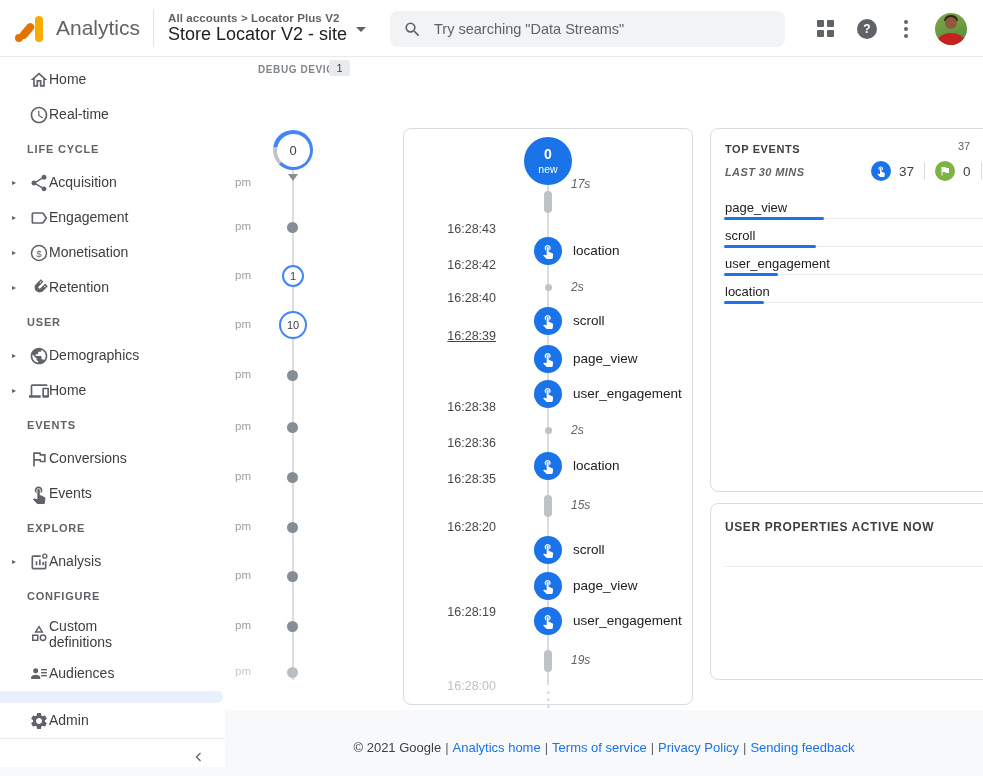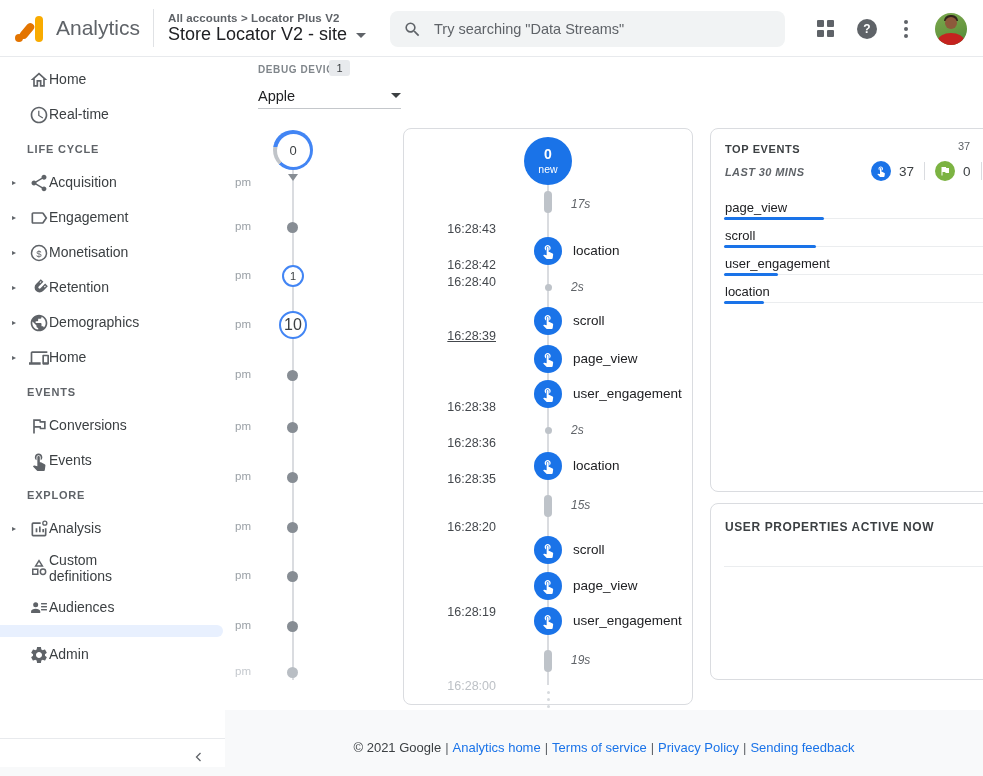--- a/index.html
+++ b/index.html
@@ -14,21 +14,21 @@
   .ga-logo .bar-tall { position:absolute; right:2px; bottom:0; width:8px; height:26px;
             background:var(--logo_orange,#f9ab00); border-radius:4px; }
   .ga-logo .bar-mid { position:absolute; left:8px; bottom:2px; width:8px; height:18px;
             background:var(--logo_dark_orange,#e37400); border-radius:4px; transform:rotate(40deg); }
   .ga-logo .dot { position:absolute; left:0; bottom:0; width:8px; height:8px;
             background:var(--logo_dark_orange,#e37400); border-radius:50%; }
   .brand { font-size:21px; color:#5f6368; margin-left:11px; }
   .hdr-sep { width:1px; height:38px; background:#e0e2e5; margin:0 14px 0 13px; }
   .prop-block { display:flex; flex-direction:column; justify-content:center; }
   .crumb { font-size:11.5px; color:#5f6368; font-weight:bold; letter-spacing:.1px; }
-  .prop-title { font-size:18px; color:#202124; display:flex; align-items:center; }
+  .prop-title { font-size:18px; color:#202124; display:flex; }
   .caret-down { width:0; height:0; border-left:5px solid transparent; border-right:5px solid transparent;
             border-top:5px solid #5f6368; margin-left:9px; margin-top:3px; }
   .searchbar { position:absolute; left:390px; top:11px; width:395px; height:36px; background:#f1f3f4;
             border-radius:8px; display:flex; align-items:center; padding:0 13px; }
   .searchbar .s-icon { width:19px; height:19px; color:#5f6368; flex:0 0 auto; }
   .searchbar .s-icon svg { width:100%; height:100%; }
   .s-placeholder { font-size:14.5px; color:#5f6368; margin-left:12px; }
   .hdr-right { position:absolute; right:16px; top:0; height:57px; display:flex; align-items:center; gap:23px; }
   .apps-icon { display:grid; grid-template-columns:7px 7px; gap:3px; }
   .apps-icon i { width:7px; height:7px; background:#5f6368; border-radius:1px; }
@@ -224,20 +224,21 @@
         </div>
         <div class="nav-item">
           <div class="nav-arrow">▸</div>
           <div class="nav-icon"><svg viewBox="0 0 24 24">
               <g transform="rotate(45 12 12)">
                 <path fill="currentColor" d="M6 3h4.5v8a1.5 1.5 0 0 0 3 0V3H18v8a6 6 0 0 1-12 0V3zm1.7 1.7v2h1.2v-2H7.7zm7.4 0v2h1.2v-2h-1.2z"></path>
               </g>
             </svg></div>
           <div class="nav-label">Retention</div>
         </div>
+        <div class="nav-header">USER</div>
         <div class="nav-item">
           <div class="nav-arrow">▸</div>
           <div class="nav-icon"><svg viewBox="0 0 24 24">
               <path fill="currentColor" d="M12 2C6.48 2 2 6.48 2 12s4.48 10 10 10 10-4.48 10-10S17.52 2 12 2zm-1 17.93c-3.95-.49-7-3.85-7-7.93 0-.62.08-1.21.21-1.79L9 15v1c0 1.1.9 2 2 2v1.93zm6.9-2.54c-.26-.81-1-1.39-1.9-1.39h-1v-3c0-.55-.45-1-1-1H8v-2h2c.55 0 1-.45 1-1V7h2c1.1 0 2-.9 2-2v-.41c2.93 1.19 5 4.06 5 7.41 0 2.08-.8 3.97-2.1 5.39z"></path>
             </svg></div>
           <div class="nav-label">Demographics</div>
         </div>
         <div class="nav-item">
           <div class="nav-arrow">▸</div>
           <div class="nav-icon"><svg viewBox="0 0 24 24">
@@ -262,20 +263,21 @@
         </div>
         <div class="nav-header">EXPLORE</div>
         <div class="nav-item">
           <div class="nav-arrow">▸</div>
           <div class="nav-icon"><svg viewBox="0 0 24 24">
               <path fill="currentColor" d="M5 4h9v2H5v13h14v-8h2v8a2 2 0 0 1-2 2H5a2 2 0 0 1-2-2V6a2 2 0 0 1 2-2zm3 7h2v5H8v-5zm4-2h2v7h-2V9zm4 3h2v4h-2v-4z"></path>
               <circle cx="19" cy="5" r="2.4" fill="none" stroke="currentColor" stroke-width="1.6"></circle>
             </svg></div>
           <div class="nav-label">Analysis</div>
         </div>
+        <div class="nav-header">CONFIGURE</div>
         <div class="nav-item twoline">
           <div class="nav-arrow"></div>
           <div class="nav-icon"><svg viewBox="0 0 24 24" fill="none" stroke="currentColor" stroke-width="1.8">
               <path d="M12 3.2l4 6.3H8z"></path>
               <rect x="4.5" y="13.5" width="6" height="6"></rect>
               <circle cx="16.8" cy="16.5" r="3.2"></circle>
             </svg></div>
           <div class="nav-label">Custom definitions</div>
         </div>
         <div class="nav-item">
@@ -302,38 +304,34 @@
       <svg viewBox="0 0 24 24">
           <path fill="none" stroke="#5f6368" stroke-width="2.6" d="M15 4l-8 8 8 8"></path>
         </svg>
     </div>
   </div>
 
   <div class="main">
 
     <div class="dbg-label">DEBUG DEVICE</div>
     <div class="dbg-badge">1</div>
-    <div class="dbg-select">
-      <span class="dbg-device">Apple</span>
-      <span class="dbg-caret"></span>
-    </div>
 
     <div class="minute-line"></div>
     <div class="big-ring">
       <div class="inner">0</div>
     </div>
     <div id="minute-tl">
         <div class="pm-label" style="top: 119px;">pm</div>
         <div class="tl-tri" style="left: 63px; top: 117px;"></div>
         <div class="pm-label" style="top: 163px;">pm</div>
         <div class="tl-dot" style="left: 62px; top: 165px;"></div>
         <div class="pm-label" style="top: 212px;">pm</div>
         <div class="tl-ring" style="left: 57px; top: 208px; width: 22px; height: 22px; font-size: 11px;">1</div>
         <div class="pm-label" style="top: 261px;">pm</div>
-        <div class="tl-ring" style="left: 54px; top: 254px; width: 28px; height: 28px; font-size: 16px;">10</div>
+        <div class="tl-ring" style="left: 54px; top: 254px; width: 28px; height: 28px; font-size: 11px;">10</div>
         <div class="pm-label" style="top: 311px;">pm</div>
         <div class="tl-dot" style="left: 62px; top: 313px;"></div>
         <div class="pm-label" style="top: 363px;">pm</div>
         <div class="tl-dot" style="left: 62px; top: 365px;"></div>
         <div class="pm-label" style="top: 413px;">pm</div>
         <div class="tl-dot" style="left: 62px; top: 415px;"></div>
         <div class="pm-label" style="top: 463px;">pm</div>
         <div class="tl-dot" style="left: 62px; top: 465px;"></div>
         <div class="pm-label" style="top: 512px;">pm</div>
         <div class="tl-dot" style="left: 62px; top: 514px;"></div>
@@ -344,32 +342,32 @@
       </div>
 
     <div class="card card-stream">
       <div class="stream-line"></div>
       <div class="stream-start">
         <span class="v">0</span>
         <span class="s">new</span>
       </div>
       <div id="stream-items">
           <div class="st-gap-capsule" style="top: 62px;"></div>
-          <div class="st-gap-label" style="top: 68px;">17s</div>
+          <div class="st-gap-label" style="top: 48px;">17s</div>
           <div class="st-ts" style="top: 93px;">16:28:43</div>
           <div class="st-ev-icon" style="top: 108px;">
             <svg viewBox="0 0 24 24">
               <path fill="currentColor" d="M9 11.24V7.5C9 6.12 10.12 5 11.5 5S14 6.12 14 7.5v3.74c1.21-.81 2-2.18 2-3.74C16 5.01 13.99 3 11.5 3S7 5.01 7 7.5c0 1.56.79 2.93 2 3.74zm9.84 4.63l-4.54-2.26c-.17-.07-.35-.11-.54-.11H13v-6c0-.83-.67-1.5-1.5-1.5S10 6.67 10 7.5v10.74c-3.6-.76-3.54-.75-3.67-.75-.31 0-.59.13-.79.33l-.79.8 4.94 4.94c.27.27.65.44 1.06.44h6.79c.75 0 1.33-.55 1.44-1.28l.75-5.27c.01-.07.02-.14.02-.2 0-.62-.38-1.16-.91-1.38z"></path>
             </svg>
           </div>
           <div class="st-ev-label" style="top: 114px;">location</div>
           <div class="st-ts" style="top: 129px;">16:28:42</div>
           <div class="st-gap-dot" style="top: 155px;"></div>
           <div class="st-gap-label" style="top: 151px;">2s</div>
-          <div class="st-ts" style="top: 146px;">16:28:40</div>
+          <div class="st-ts" style="top: 162px;">16:28:40</div>
           <div class="st-ev-icon" style="top: 178px;">
             <svg viewBox="0 0 24 24">
               <path fill="currentColor" d="M9 11.24V7.5C9 6.12 10.12 5 11.5 5S14 6.12 14 7.5v3.74c1.21-.81 2-2.18 2-3.74C16 5.01 13.99 3 11.5 3S7 5.01 7 7.5c0 1.56.79 2.93 2 3.74zm9.84 4.63l-4.54-2.26c-.17-.07-.35-.11-.54-.11H13v-6c0-.83-.67-1.5-1.5-1.5S10 6.67 10 7.5v10.74c-3.6-.76-3.54-.75-3.67-.75-.31 0-.59.13-.79.33l-.79.8 4.94 4.94c.27.27.65.44 1.06.44h6.79c.75 0 1.33-.55 1.44-1.28l.75-5.27c.01-.07.02-.14.02-.2 0-.62-.38-1.16-.91-1.38z"></path>
             </svg>
           </div>
           <div class="st-ev-label" style="top: 184px;">scroll</div>
           <div class="st-ts" style="top: 200px; text-decoration: underline;">16:28:39</div>
           <div class="st-ev-icon" style="top: 216px;">
             <svg viewBox="0 0 24 24">
               <path fill="currentColor" d="M9 11.24V7.5C9 6.12 10.12 5 11.5 5S14 6.12 14 7.5v3.74c1.21-.81 2-2.18 2-3.74C16 5.01 13.99 3 11.5 3S7 5.01 7 7.5c0 1.56.79 2.93 2 3.74zm9.84 4.63l-4.54-2.26c-.17-.07-.35-.11-.54-.11H13v-6c0-.83-.67-1.5-1.5-1.5S10 6.67 10 7.5v10.74c-3.6-.76-3.54-.75-3.67-.75-.31 0-.59.13-.79.33l-.79.8 4.94 4.94c.27.27.65.44 1.06.44h6.79c.75 0 1.33-.55 1.44-1.28l.75-5.27c.01-.07.02-.14.02-.2 0-.62-.38-1.16-.91-1.38z"></path>

